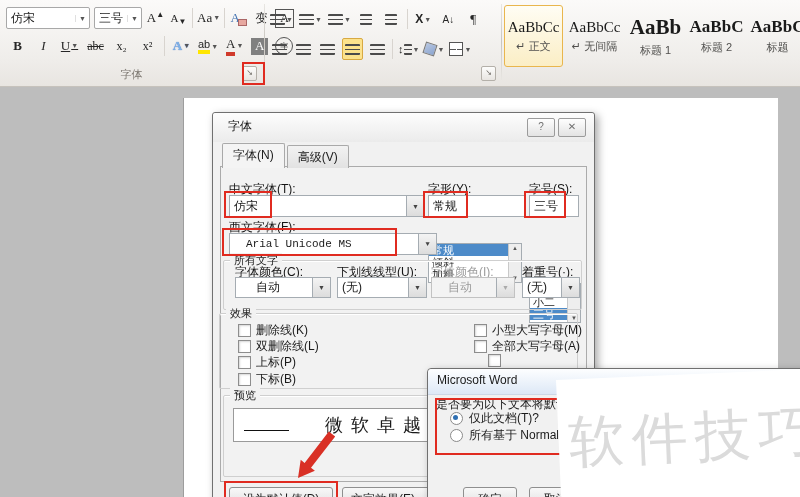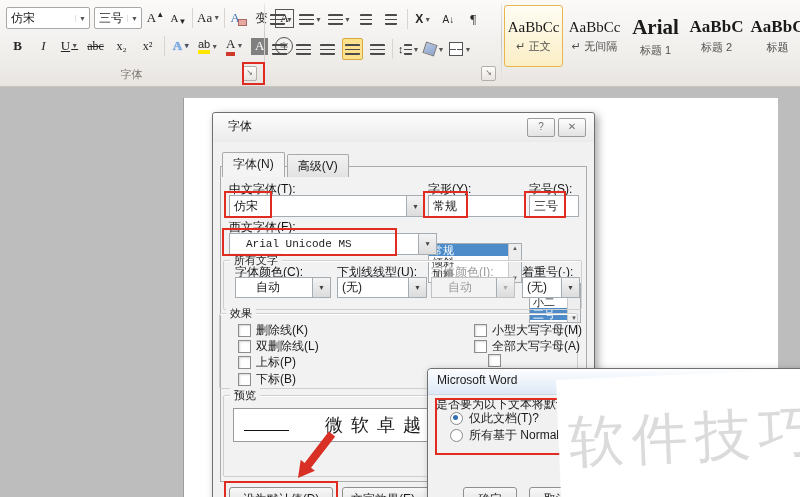--- a/index.html
+++ b/index.html
@@ -30,21 +30,21 @@
   .ssample{font-family:"Liberation Serif","DejaVu Serif",serif;white-space:nowrap;}
   .slabel{font-size:11px;color:#51504e;margin-top:3px;white-space:nowrap;}
   
   .page{position:absolute;left:183px;top:98px;width:594px;height:399px;background:#fff;border-left:1px solid #9d9d9d;}
   .dlg{background:#f1f1f1;border:1px solid #707070;border-radius:3px;box-shadow:3px 3px 8px rgba(0,0,0,.35);}
   .dtitle{height:24px;padding:5px 0 0 15px;font-size:12px;color:#111;
           background:linear-gradient(#fdfdfd,#ebebeb);border-radius:3px 3px 0 0;}
   .sysbtn{width:26px;height:17px;border:1px solid #9b9b9b;border-radius:2px;text-align:center;line-height:15px;
           background:linear-gradient(#fefefe,#e3e3e3);font-size:10px;color:#6f6f6f;}
   .tab{height:19px;padding:3px 10px 0;font-size:12px;border:1px solid #a9a9a9;border-bottom:none;
-       border-radius:2px 2px 0 0;background:linear-gradient(#f2f2f2,#e2e2e2);margin-right:2px;}
+       border-radius:2px 2px 0 0;background:linear-gradient(#f2f2f2,#e2e2e2);margin-right:2px;margin-top:14px;}
   .tab.on{background:#f4f4f4;height:21px;margin-top:-2px;position:relative;z-index:2;}
   .pane{position:absolute;left:7px;right:7px;top:53px;height:314px;border:1px solid #ababab;background:#f2f2f2;}
   .flabel{font-size:12px;color:#141414;white-space:nowrap;}
   .input{background:#fff;border:1px solid #a5acb2;display:flex;align-items:center;padding-left:4px;font-size:12px;}
   .drop{width:17px;align-self:stretch;margin-left:auto;border-left:1px solid #a5acb2;
         background:linear-gradient(#f4f4f4,#dcdcdc);display:flex;align-items:center;justify-content:center;
         font-size:7px;color:#444;}
   .list{background:#fff;border:1px solid #a5acb2;font-size:11px;position:relative;overflow:hidden;}
   .list .it{height:12px;line-height:12px;padding-left:3px;white-space:nowrap;}
   .list .it.sel{background:#4d8bc9;color:#fff;}
@@ -221,21 +221,21 @@
     <div class="rrow" style="left:0;top:5px;gap:0;">
       <div class="stylecard sel">
         <span class="ssample" style="font-size:15px;">AaBbCc</span>
         <span class="slabel">↵ 正文</span>
       </div>
       <div class="stylecard">
         <span class="ssample" style="font-size:15px;">AaBbCc</span>
         <span class="slabel">↵ 无间隔</span>
       </div>
       <div class="stylecard">
-        <span class="ssample" style="font-size:21px;font-weight:bold;">Arial</span>
+        <span class="ssample" style="font-size:21px;font-weight:bold;">AaBb</span>
         <span class="slabel">标题 1</span>
       </div>
       <div class="stylecard">
         <span class="ssample" style="font-size:17px;font-weight:bold;">AaBbC</span>
         <span class="slabel">标题 2</span>
       </div>
       <div class="stylecard">
         <span class="ssample" style="font-size:17px;font-weight:bold;">AaBbC</span>
         <span class="slabel">标题</span>
       </div>
@@ -244,21 +244,21 @@
 </div>
 
 <div class="page"></div>
 
 <div class="dlg abs" style="left:212px;top:112px;width:381px;height:400px;z-index:10;">
   <div class="dtitle"><span>字体</span></div>
   <div class="abs" style="top:5px;right:8px;display:flex;gap:3px;">
     <div class="sysbtn"><span>?</span></div>
     <div class="sysbtn"><span>✕</span></div>
   </div>
-  <div class="abs" style="left:9px;top:41px;display:flex;align-items:flex-end;z-index:3;">
+  <div class="abs" style="left:9px;top:18px;display:flex;align-items:flex-end;z-index:3;">
     <div class="tab on"><span>字体(N)</span></div>
     <div class="tab"><span>高级(V)</span></div>
   </div>
   <div class="pane"></div>
 
   <div class="flabel abs" style="left:16px;top:68px;">中文字体(T):</div>
   <div class="input abs" style="left:16px;top:82px;width:190px;height:20px;">
     <span>仿宋</span>
     <span class="drop">▼</span>
   </div>

